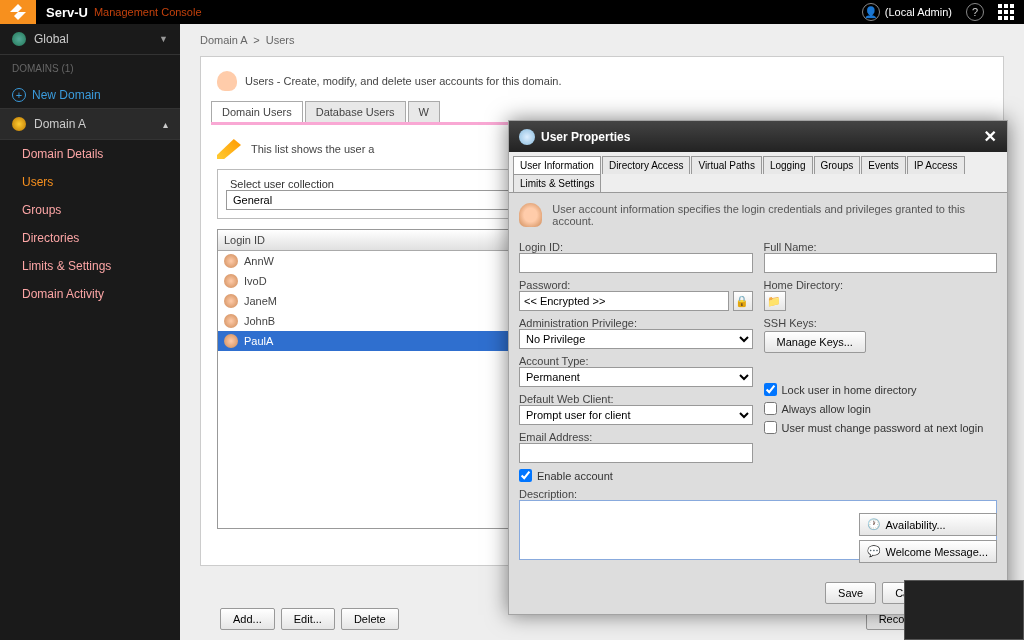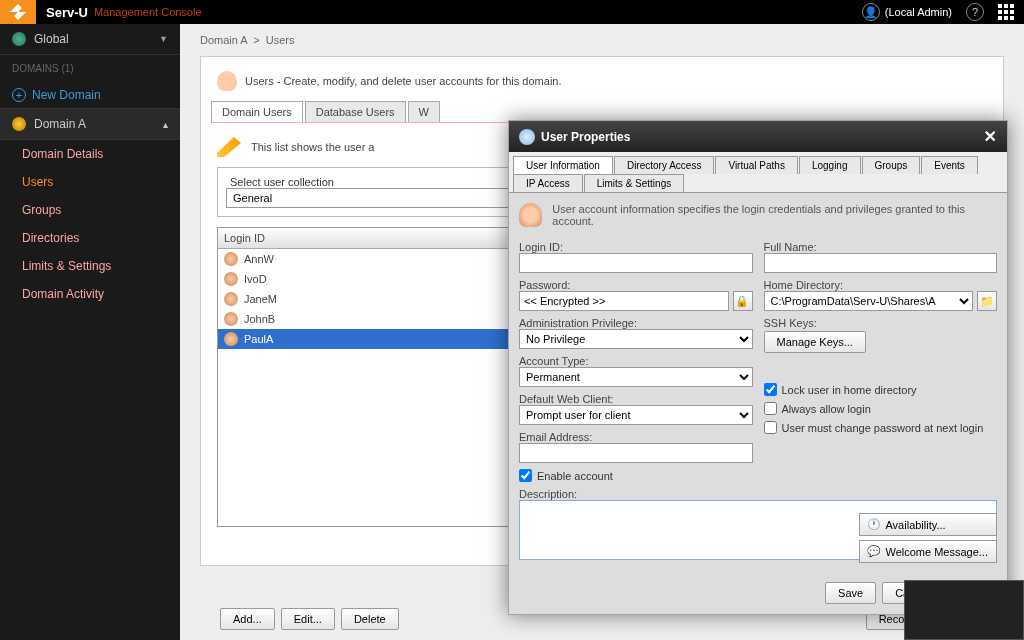--- a/index.html
+++ b/index.html
@@ -31,21 +31,21 @@
     .sb-caret { margin-left:auto; font-size:9px; color:#999;}
     
     .content { flex: 1; background: #eee; padding: 0; position: relative; }
     .breadcrumb { padding: 10px 20px; font-size: 11px; color: #666; }
     .breadcrumb a { color: #666; text-decoration: none; }
     
     .panel { margin: 0 20px 20px 20px; background: #fff; border: 1px solid #ccc; padding: 10px; font-size: 11px; color: #444; height: 510px; }
     .panel-header { display: flex; align-items: center; gap: 8px; padding: 4px 6px 10px 6px; }
     .user-ico { width: 20px; height: 20px; background: #fca; border-radius: 50% 50% 40% 40%; }
     
-    .tabs { display: flex; border-bottom: 1px solid #f9a8d4; }
+    .tabs { display: flex; border-bottom: 3px solid #f9a8d4; }
     .tab { padding: 4px 10px; border: 1px solid #aaa; border-bottom: none; background: #e8e8e8; font-size: 11px; margin-right: 2px; cursor: pointer; }
     .tab.active { background: #fff; }
     
     .tab-content { padding: 10px 6px; }
     .hint-row { display:flex; align-items:center; gap:10px; padding:4px 0 10px 0;}
     .pencil-ico { width:24px; height:20px; background:linear-gradient(45deg,#fc3,#f90); clip-path: polygon(0 80%,70% 0,100% 30%,30% 100%,0 100%);}
     
     .fieldset { border:1px solid #bbb; padding:8px; margin-bottom:10px; }
     .fieldset-legend { font-size:11px; padding:0 4px; color:#333; margin-top:-14px; background:#fff; display:inline-block;}
     .user-table { flex:1; border:1px solid #999; background:#fff; height:300px; overflow:hidden;}
@@ -58,21 +58,21 @@
     .btn { padding:4px 12px; border:1px solid #999; background:linear-gradient(#fff,#e5e5e5); font-size:11px; cursor:pointer; border-radius:2px;}
     .btn-right { margin-left:auto; display:flex; align-items:center; gap:4px;}
     .key-ico { width:14px;height:14px; background:radial-gradient(#fc3,#c90); border-radius:50%;}
     
     
     .modal-overlay { position:absolute; top:96px; left:328px; width:500px; background:#701a75; box-shadow:0 0 20px rgba(0,0,0,0.5); border:1px solid #a3a3a3;}
     .modal-title { background:linear-gradient(#444,#222); color:#fff; padding:6px 10px; display:flex; align-items:center; font-size:12px; font-weight:bold;}
     .modal-title-ico{width:16px;height:16px;background:radial-gradient(#def,#8bd);border-radius:50%;margin-right:6px;}
     .modal-close { margin-left:auto; color:#fff; font-size:16px; cursor:pointer; font-weight:bold;}
     .modal-tabs { display:flex; background:#eee; padding:4px 4px 0 4px; border-bottom:1px solid #999; font-size:10px; flex-wrap:wrap;}
-    .modal-tab { padding:3px 12px; border:1px solid #999; background:#e8e8e8; margin-right:1px; cursor:pointer; border-bottom:none;}
+    .modal-tab { padding:3px 6px; border:1px solid #999; background:#e8e8e8; margin-right:1px; cursor:pointer; border-bottom:none;}
     .modal-tab.active { background:#fff;}
     .modal-body { background:#ddd; padding:10px; font-size:11px; color:#333;}
     .modal-hint { display:flex; align-items:center; gap:10px; margin-bottom:8px; color:#555;}
     .modal-user-ico{width:24px;height:24px;background:radial-gradient(#fca 40%,#c85);border-radius:50% 50% 30% 30%;}
     
     .form-cols { display:flex; gap:11px; }
     .form-col { flex:1; }
     .form-label { display:block; margin-top:6px; color:#444; font-size:11px;}
     .form-input { width:100%; padding:2px 4px; border:1px solid #999; background:#fff; font-size:11px; height:20px;}
     .form-select { width:100%; padding:1px 2px; border:1px solid #999; background:#fff; font-size:11px; height:20px;}
@@ -265,21 +265,20 @@
             <div class="checkbox-row">
                 <input type="checkbox" checked="" style="">
                 <span>Enable account</span>
               </div>
           </div>
           <div class="form-col">
             <label class="form-label">Full Name:</label>
             <input class="form-input" style="">
             <label class="form-label">Home Directory:</label>
             <div class="input-icon-row">
-              <select class="form-select"><option>C:\ProgramData\Serv-U\Shares\A</option></select>
               <span class="icon-btn">📁</span>
             </div>
             <label class="form-label">SSH Keys:</label>
             <button class="btn" style="margin-top:2px;">Manage Keys...</button>
             <div style="height:24px;"></div>
             <div class="checkbox-row">
                 <input type="checkbox" checked="" style="">
                 <span>Lock user in home directory</span>
               </div>
             <div class="checkbox-row">

